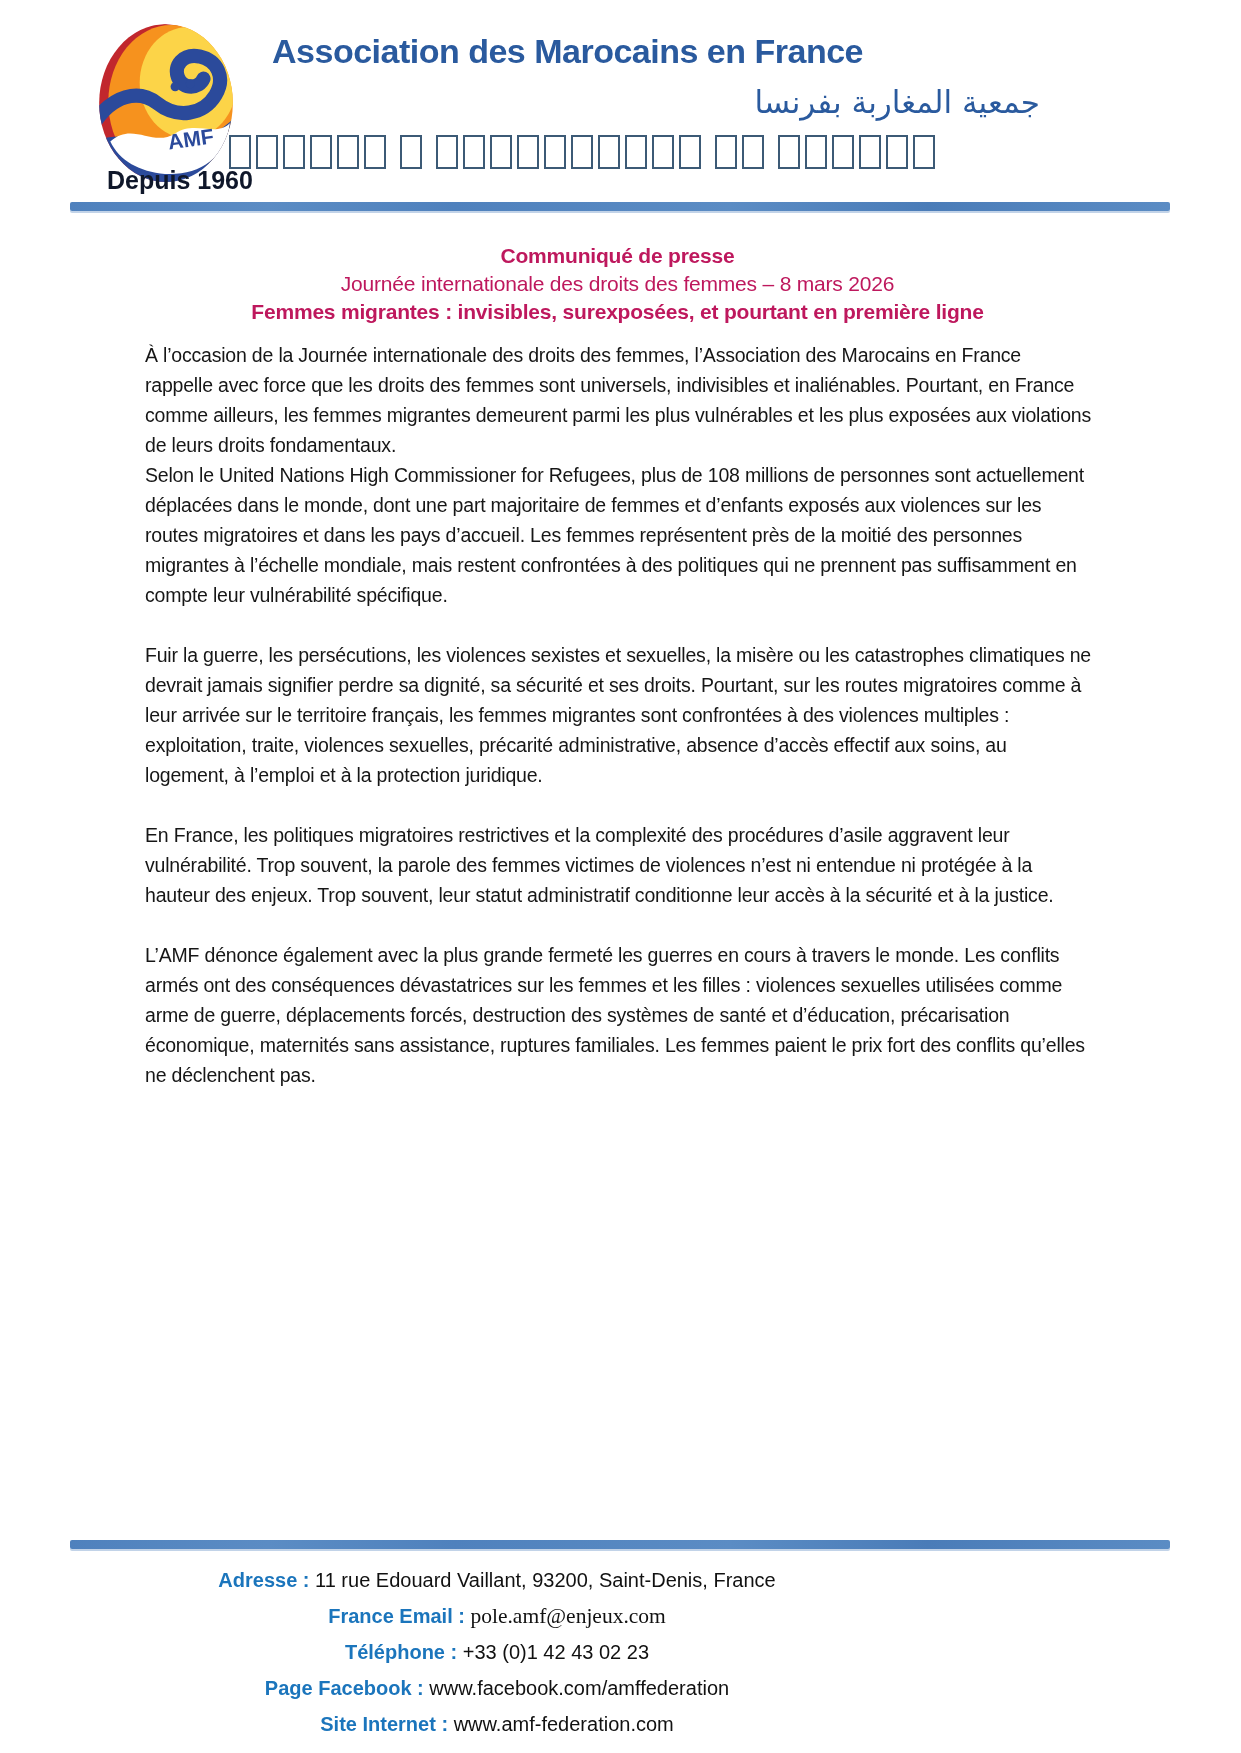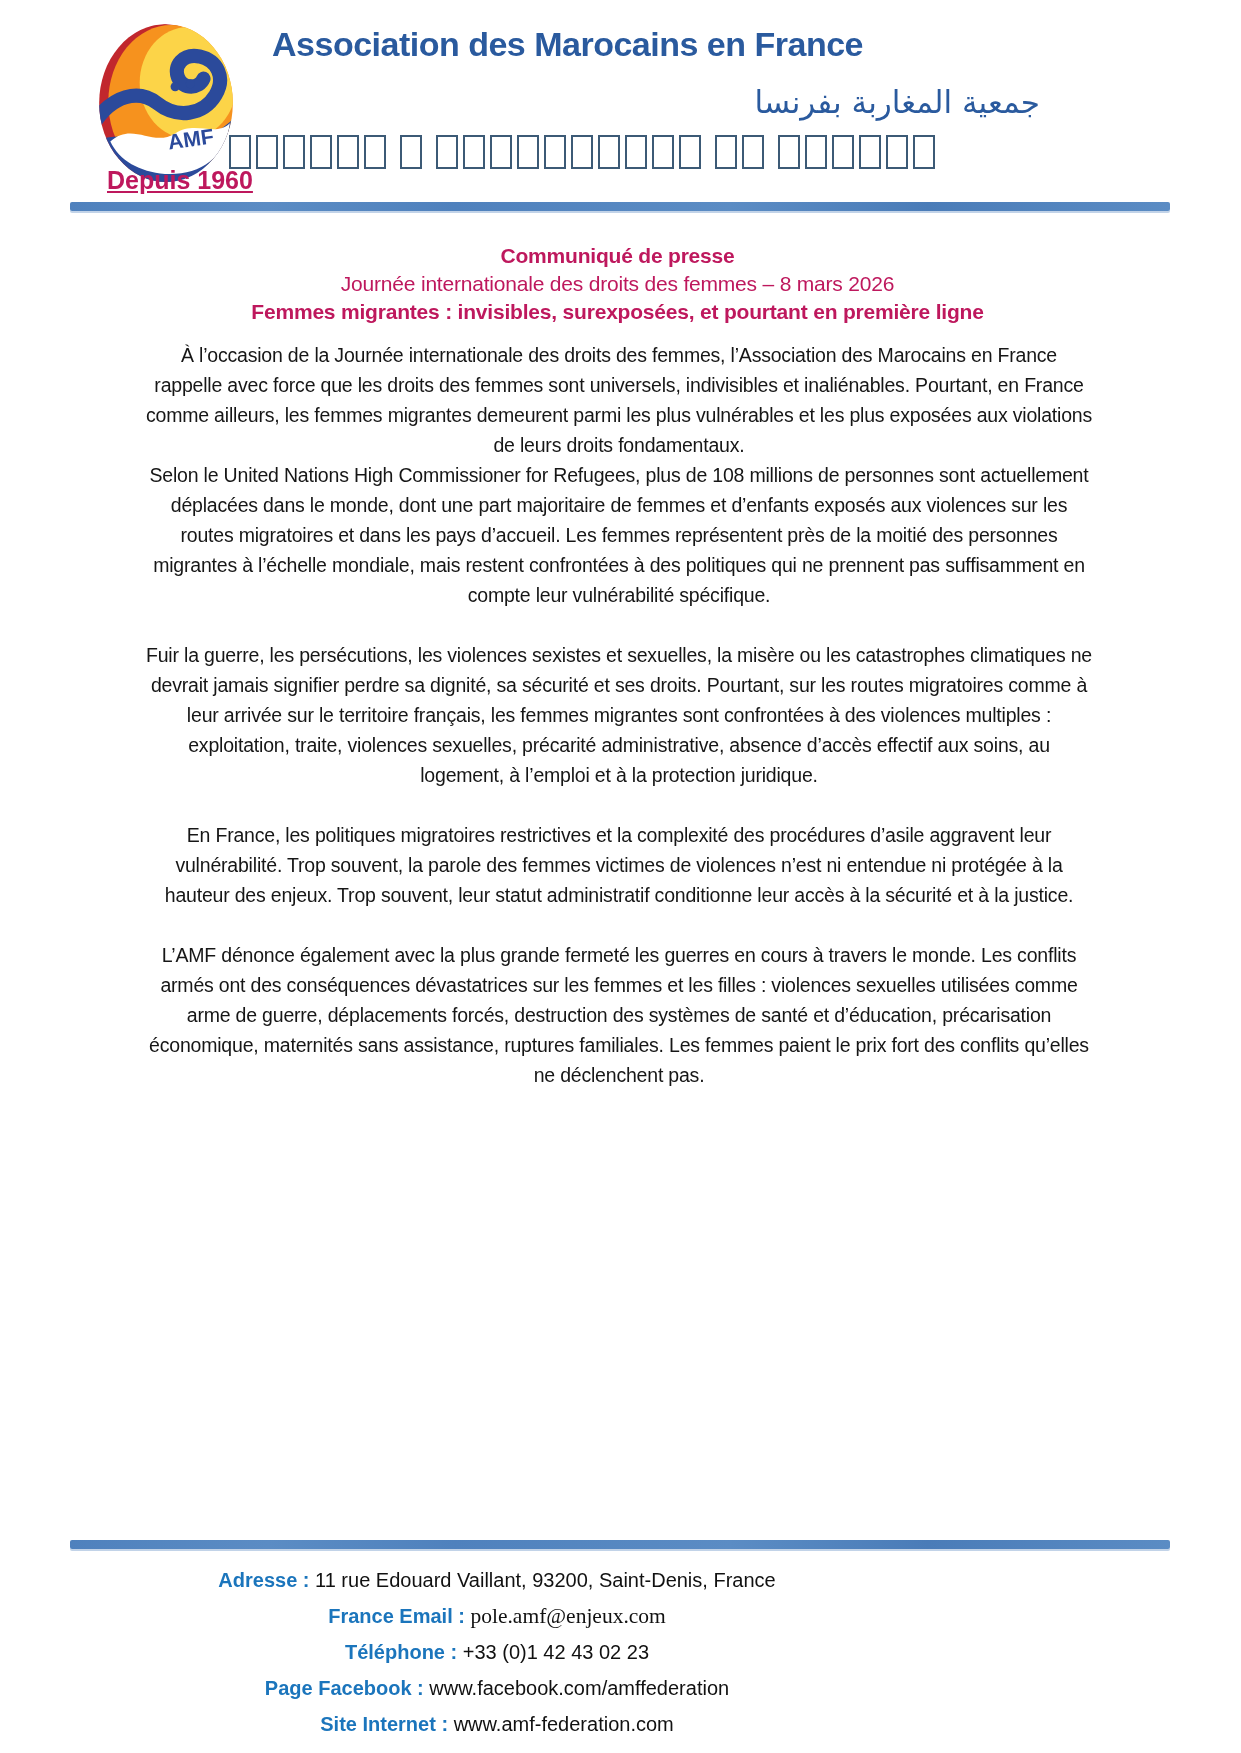--- a/index.html
+++ b/index.html
@@ -8,41 +8,41 @@
     width:1241px;height:1753px;
     margin:0 auto;
     background:#ffffff;
     overflow:hidden;
     font-family:"Liberation Sans", sans-serif;
   }
 
   
   .logo{position:absolute;left:94px;top:22px;width:144px;height:162px;z-index:3;}
   .org-name{
-    position:absolute;left:95px;top:25px;width:945px;z-index:2;
+    position:absolute;left:95px;top:32px;width:945px;z-index:2;
     text-align:center;font-weight:bold;font-size:34px;letter-spacing:-0.5px;
     color:#2a5a9e;white-space:nowrap;
   }
   .org-name-ar{
     position:absolute;left:95px;top:84px;width:945px;z-index:1;
     text-align:right;font-size:31px;color:#2a5a9e;
     font-family:"DejaVu Sans", sans-serif;
   }
   .tifinagh-row{
     position:absolute;left:229px;top:133px;height:38px;z-index:1;
     display:flex;align-items:center;gap:14px;
   }
   .box-group{display:flex;gap:5px;}
   .glyph-box{
     display:inline-block;width:22px;height:34px;
     border:2px solid #3c5a76;background:#fff;box-sizing:border-box;
   }
   .since{
     position:absolute;left:107px;top:166px;z-index:4;
-    font-weight:bold;font-size:25px;color:#be185d;white-space:nowrap;text-decoration:underline;
+    font-weight:bold;font-size:25px;color:#0f172a;white-space:nowrap;
   }
   .rule{
     position:absolute;left:70px;width:1100px;height:9px;border-radius:2px;
     background:linear-gradient(90deg,#4f81bd 0%,#5b8cc4 18%,#4f81bd 35%,#5b8cc4 60%,#4a7cb8 78%,#5b8cc4 100%);
     box-shadow:0 2px 0 rgba(79,129,189,0.35);
   }
   .rule-top{top:202px;}
   .rule-bottom{top:1540px;}
 
   
@@ -50,21 +50,21 @@
     position:absolute;left:145px;top:242px;width:945px;
     text-align:center;color:#be185d;
     font-size:21px;line-height:28px;letter-spacing:-0.2px;
   }
   .title-bold{font-weight:bold;}
 
   
   .body-text{
     position:absolute;left:145px;top:340px;width:948px;
     color:#161616;font-size:19.5px;line-height:30px;letter-spacing:-0.2px;
-    text-align:center;
+    text-align:left;
   }
   .para{margin:0;}
   .para.gap{margin-top:30px;}
 
   
   .footer-contact{
     position:absolute;left:0;top:1562px;width:994px;
     text-align:center;font-size:20px;line-height:36px;
   }
   .flabel{font-weight:bold;color:#1b75bc;}

